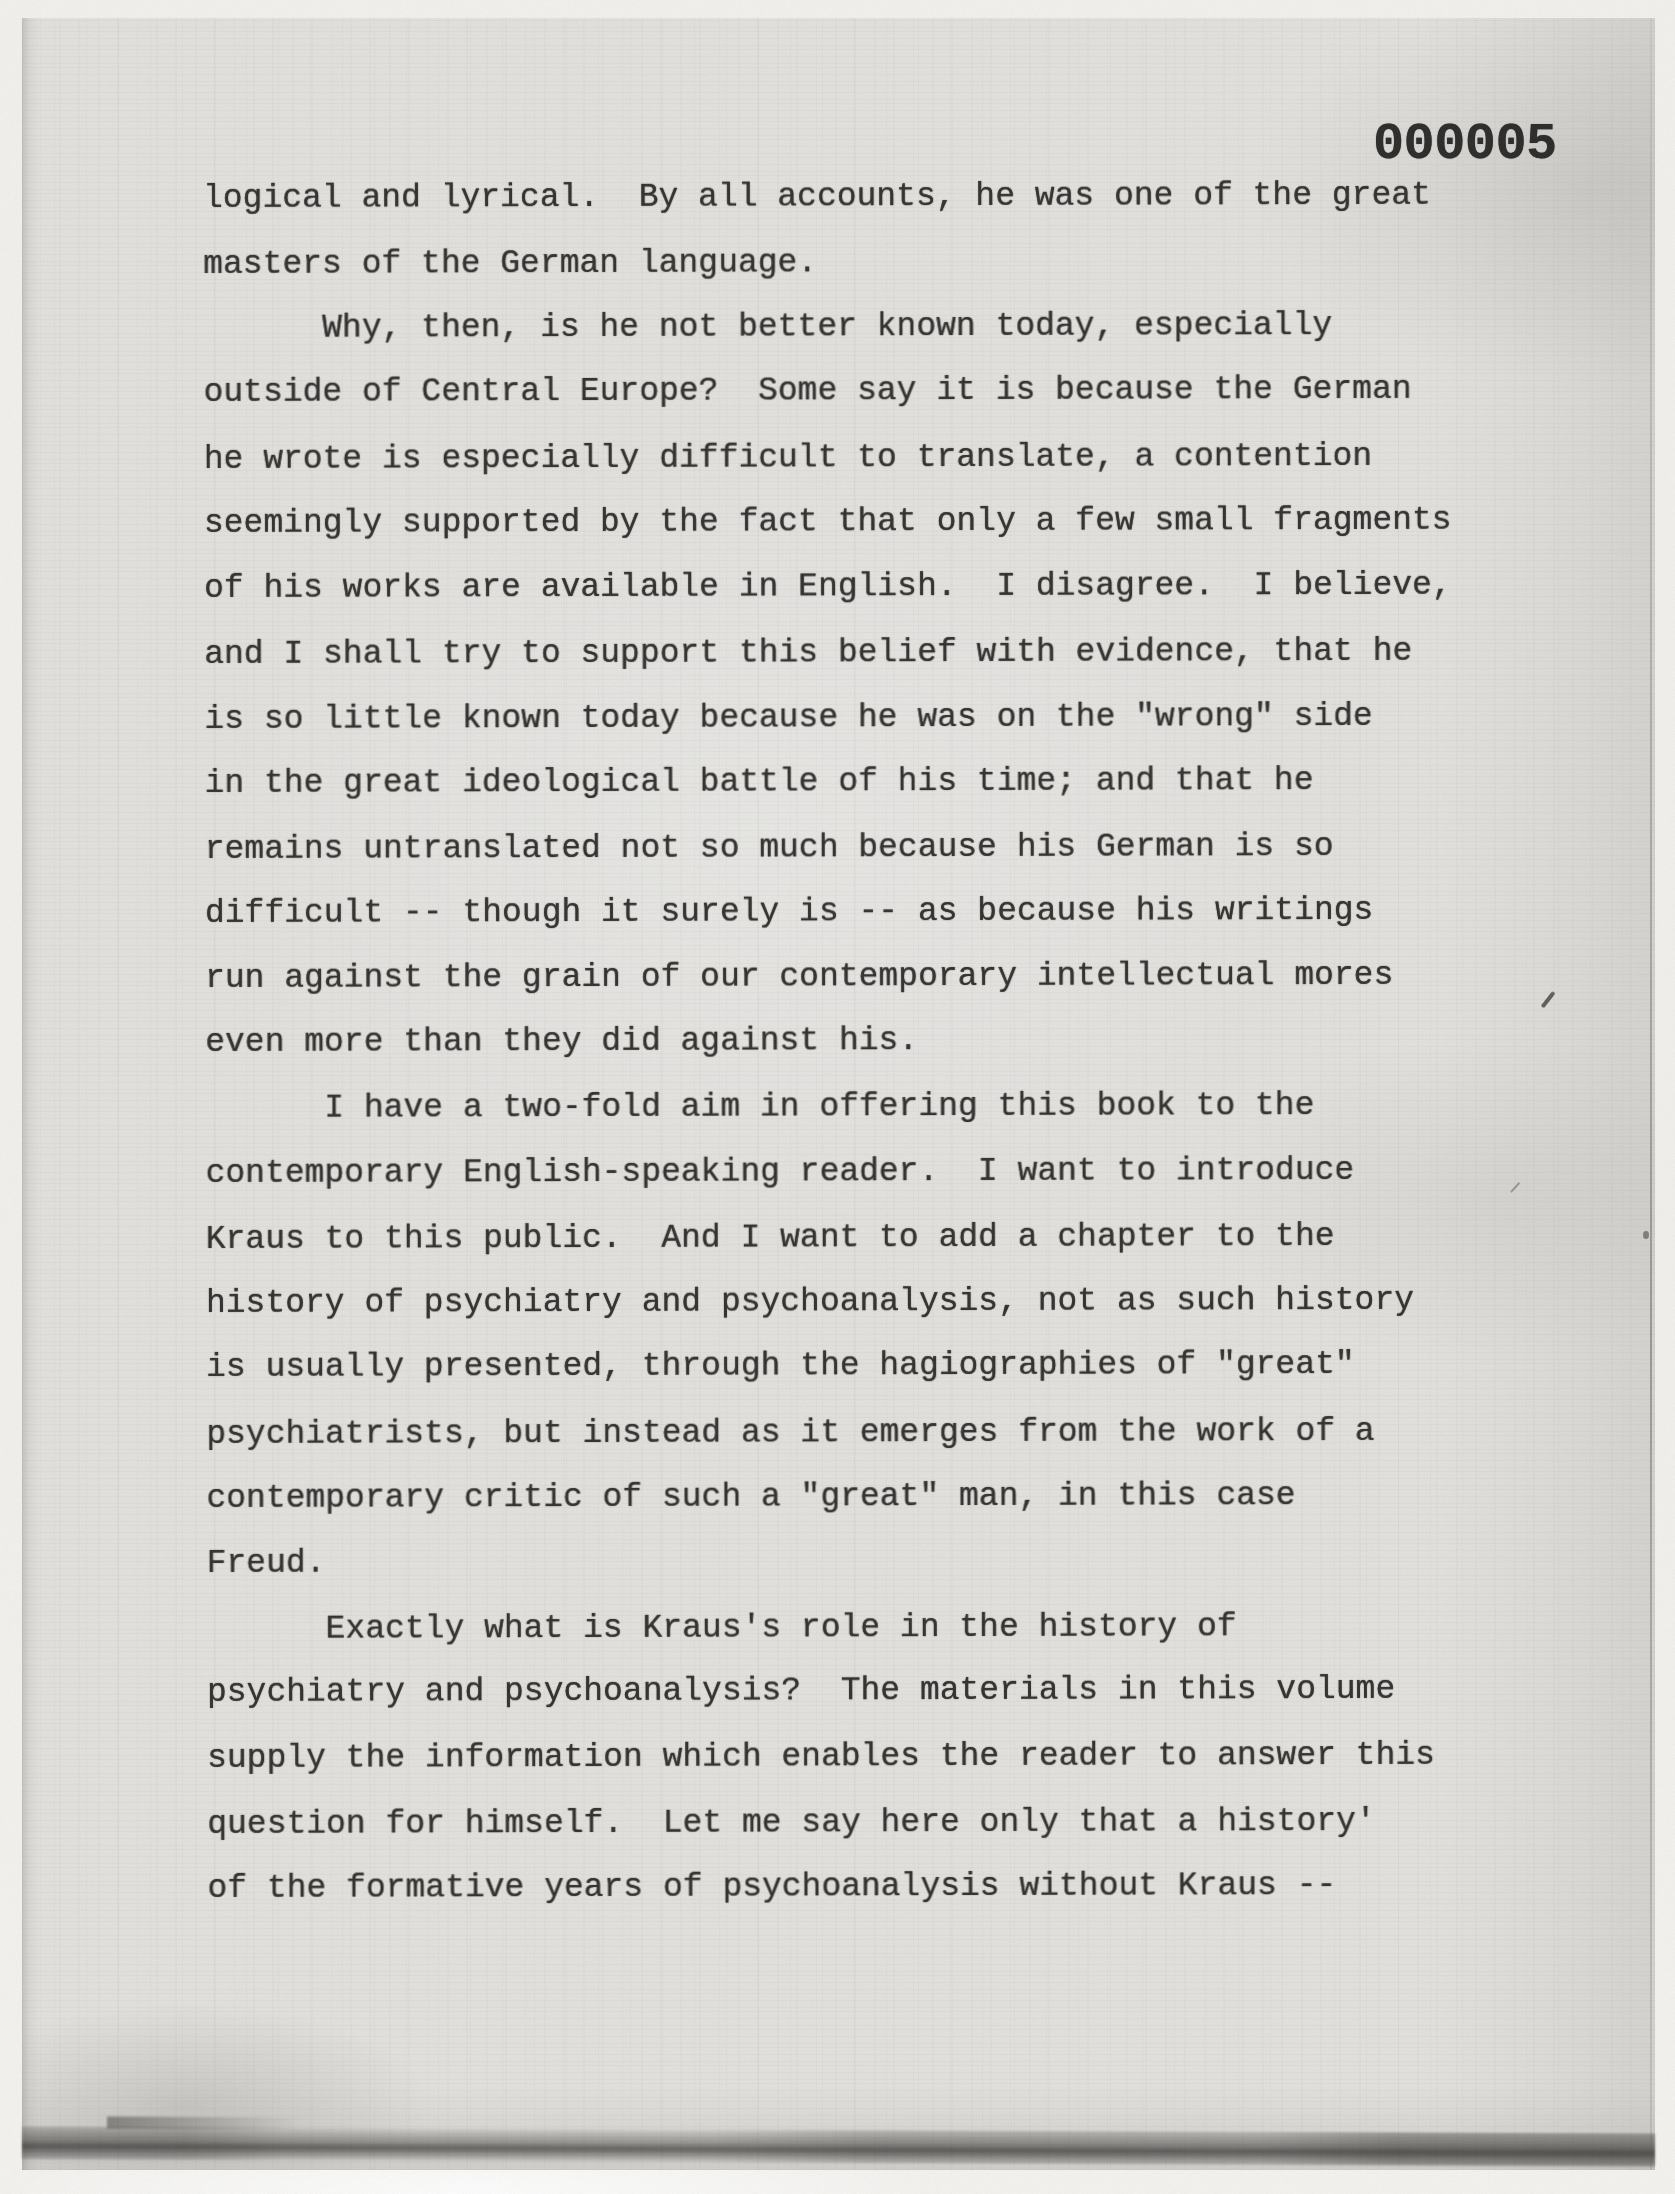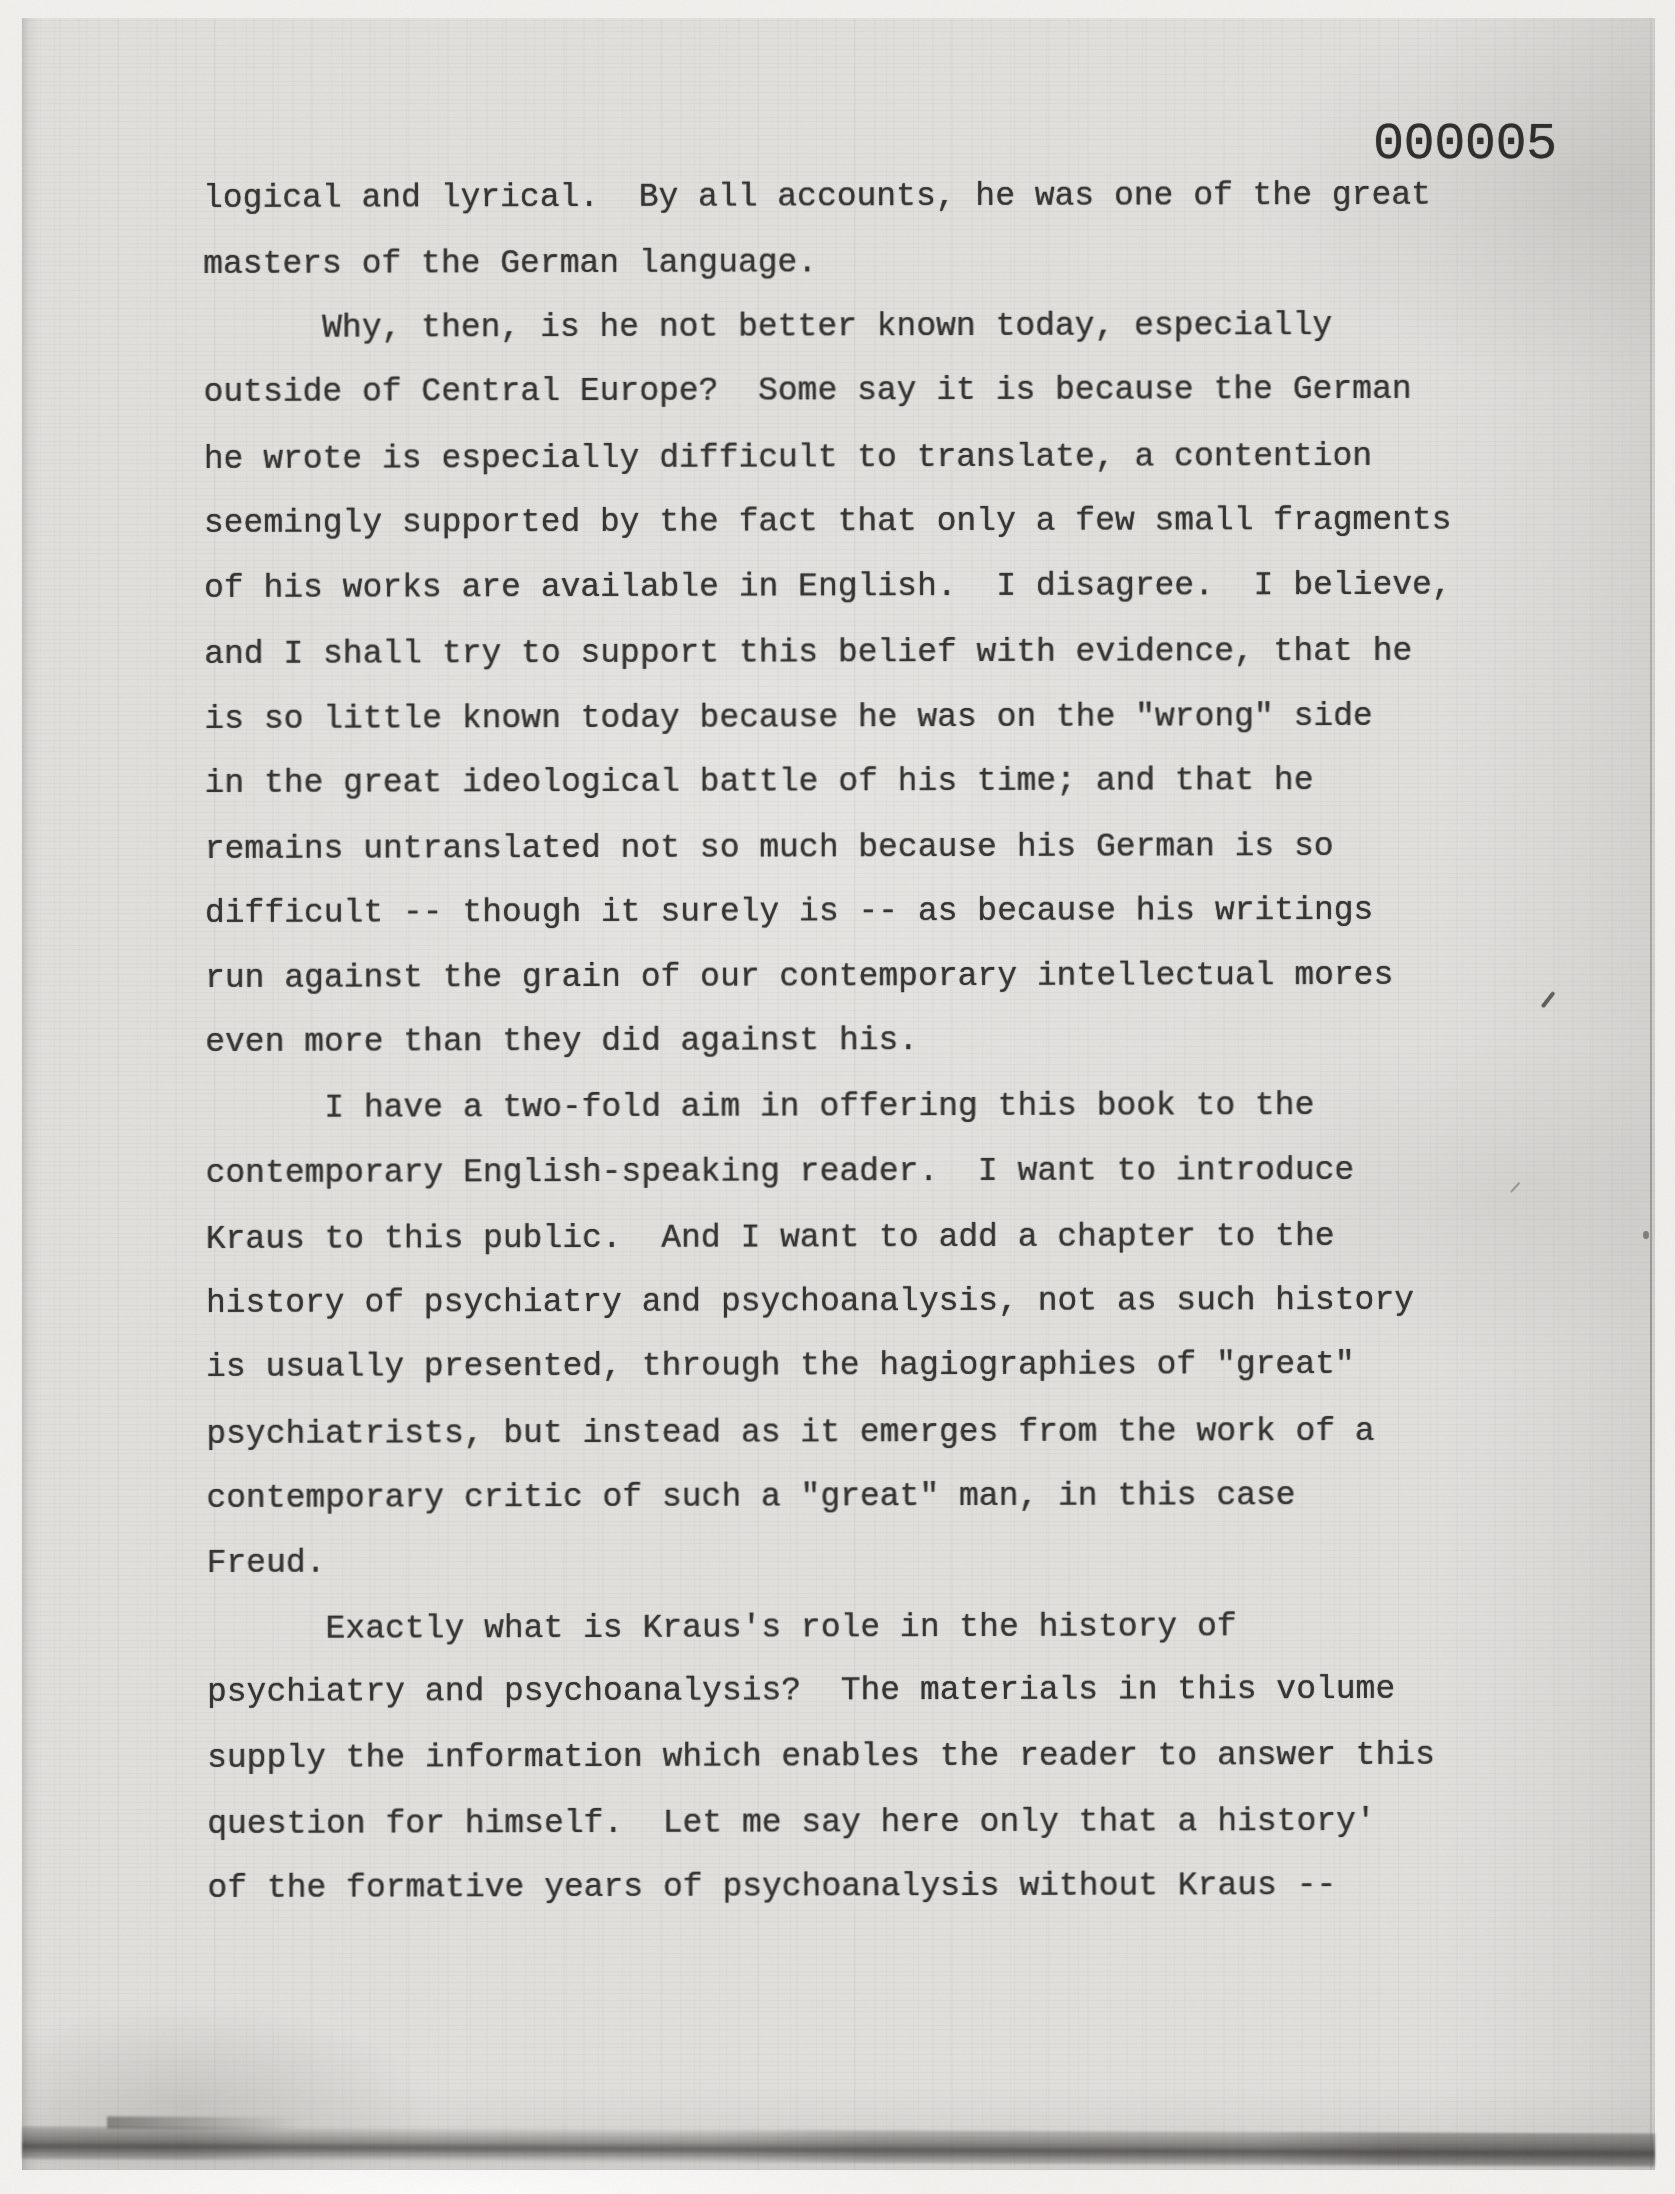--- a/index.html
+++ b/index.html
@@ -73,21 +73,21 @@
   .line:nth-child(5n+4) { transform: translateY(-0.6px); }
   .line:nth-child(9)    { transform: translateY(0.9px); }
 
   
   .stamp {
     position: absolute;
     left: 1351px;
     top: 101px;
     font-size: 52px;
     line-height: 52px;
-    font-weight: normal;
+    font-weight: bold;
     letter-spacing: -0.6px;
     color: #1c1c1b;
     text-shadow: 0 0 0.9px rgba(25,25,24,0.8);
     filter: blur(0.3px);
     opacity: 0.93;
   }
 
   
   .bottom-band {
     position: absolute;

